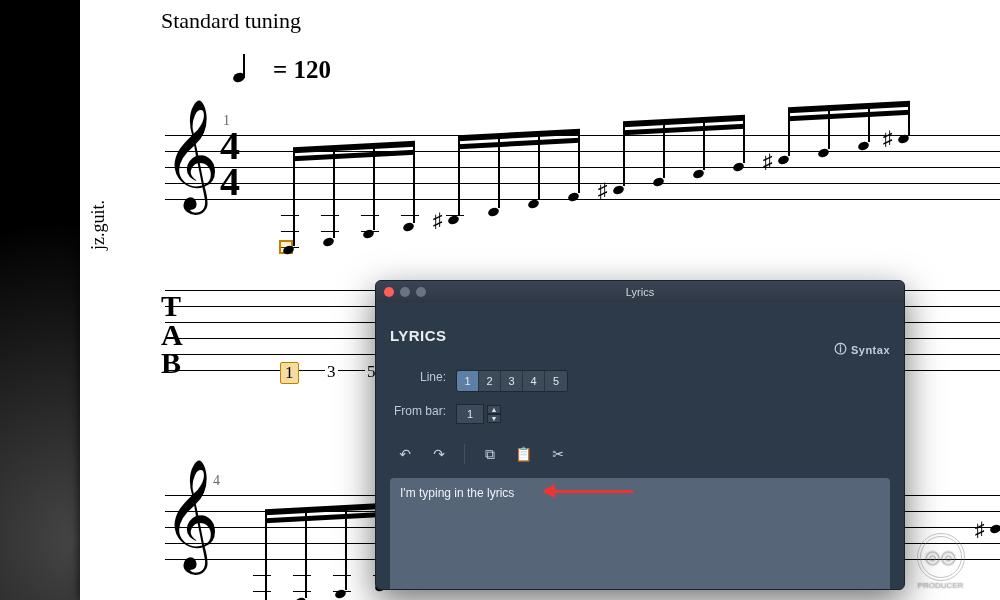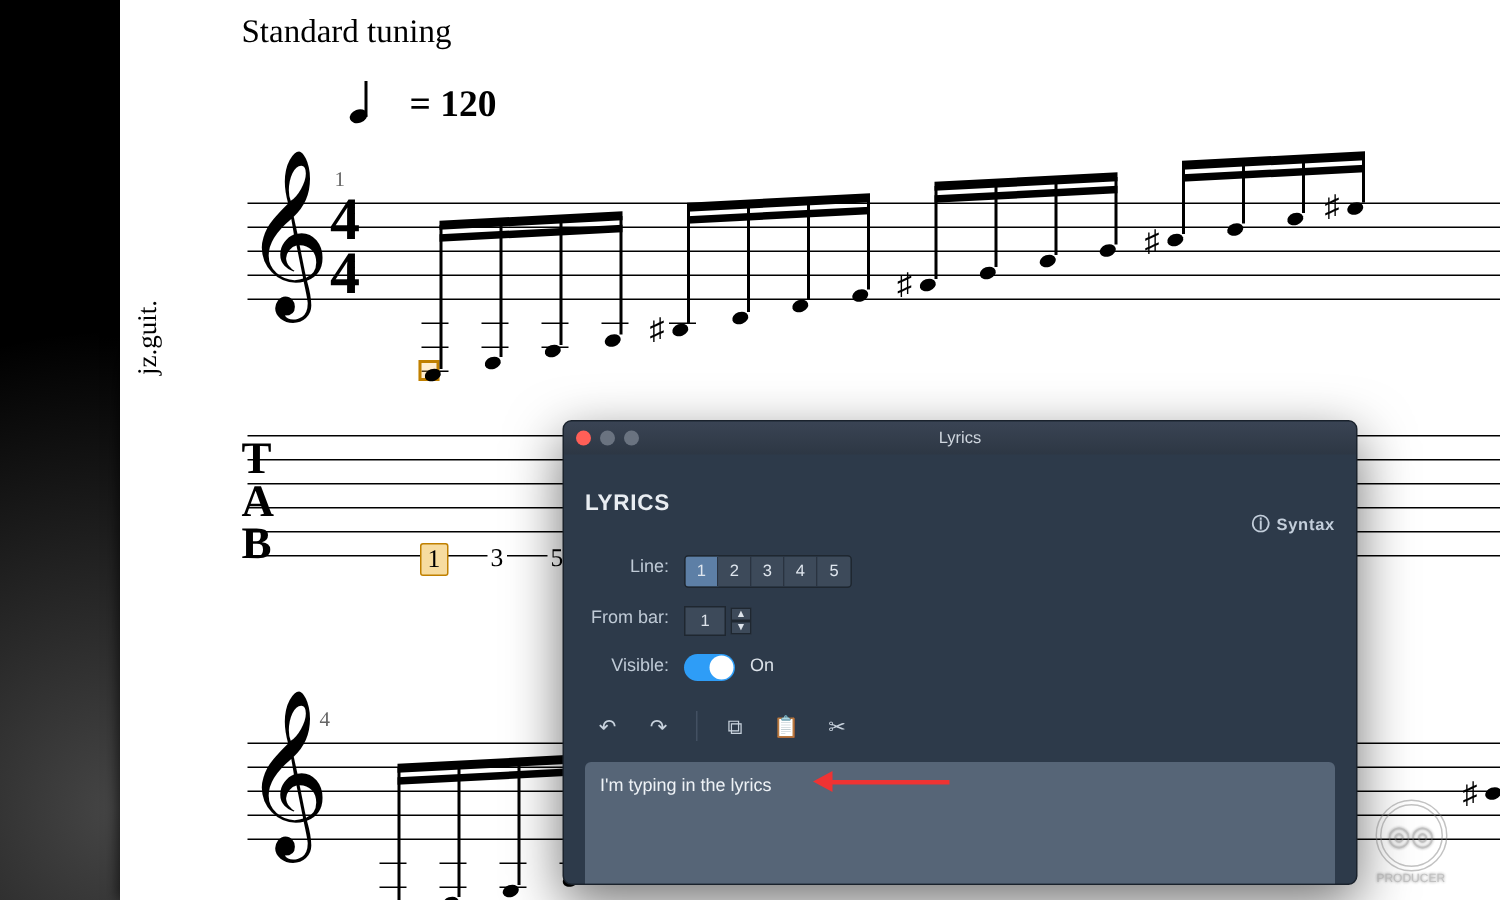--- a/index.html
+++ b/index.html
@@ -323,27 +323,20 @@
       <span class="lbl">From bar:</span>
       <div class="stepper">
         <div class="val">1</div>
         <div class="arrows">
           <div>▲</div>
           <div>▼</div>
         </div>
       </div>
     </div>
 
-    <div class="ctrl-row">
-      <span class="lbl">Visible:</span>
-      <div class="toggle">
-          <div class="knob"></div>
-        </div>
-      <span>On</span>
-    </div>
 
     <div class="toolbar">
       <div class="tbtn">↶</div>
       <div class="tbtn">↷</div>
       <div class="sep"></div>
       <div class="tbtn">⧉</div>
       <div class="tbtn">📋</div>
       <div class="tbtn">✂</div>
     </div>
 

